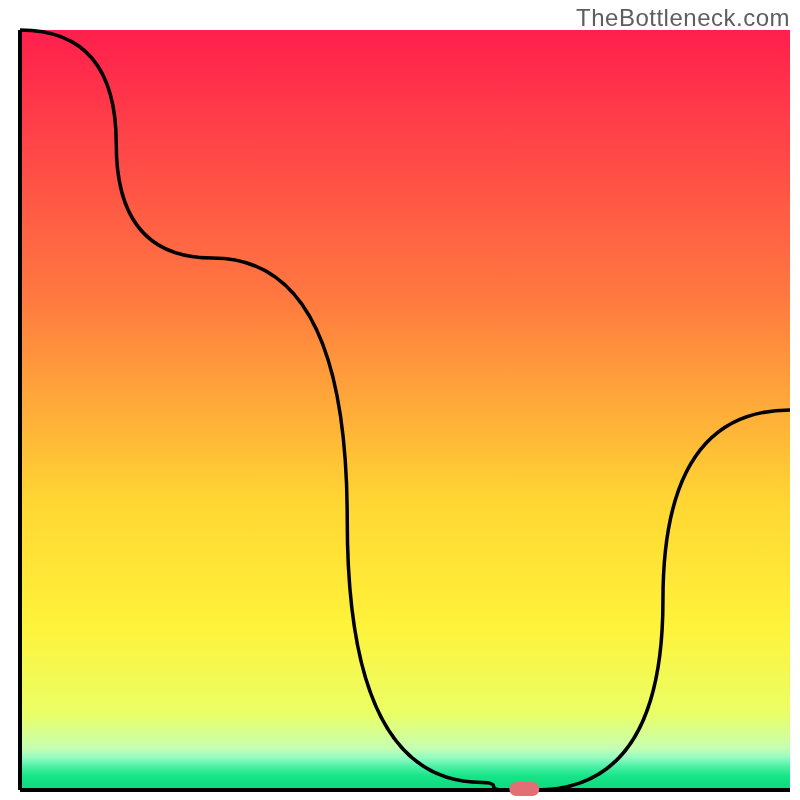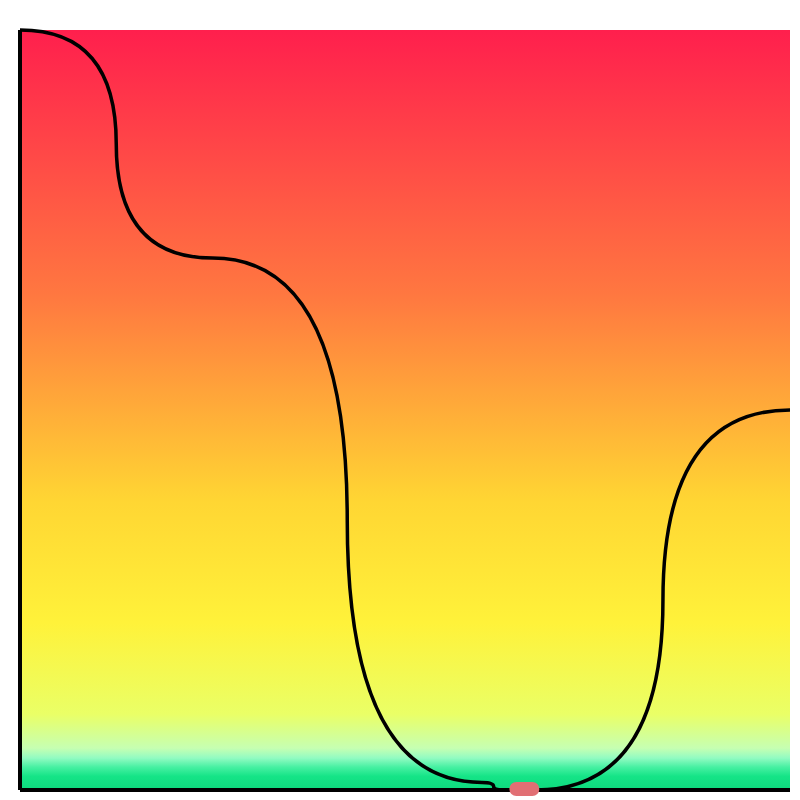--- a/index.html
+++ b/index.html
@@ -30,20 +30,21 @@
     left: 0;
     width: 800px;
     height: 800px;
   }
 </style>
 </head>
 <body>
 
 <div class="chart-container">
 
+  <div class="watermark">TheBottleneck.com</div>
 
   <svg class="plot" viewBox="0 0 800 800">
     <defs>
       <linearGradient id="bg-grad" x1="0" y1="0" x2="0" y2="1">
       <stop offset="0%" stop-color="#ff1f4d"></stop>
           <stop offset="35%" stop-color="#ff7840"></stop>
           <stop offset="62%" stop-color="#ffd633"></stop>
           <stop offset="78%" stop-color="#fff23a"></stop>
           <stop offset="90%" stop-color="#eaff66"></stop>
           <stop offset="94.5%" stop-color="#c6ffb2"></stop>

